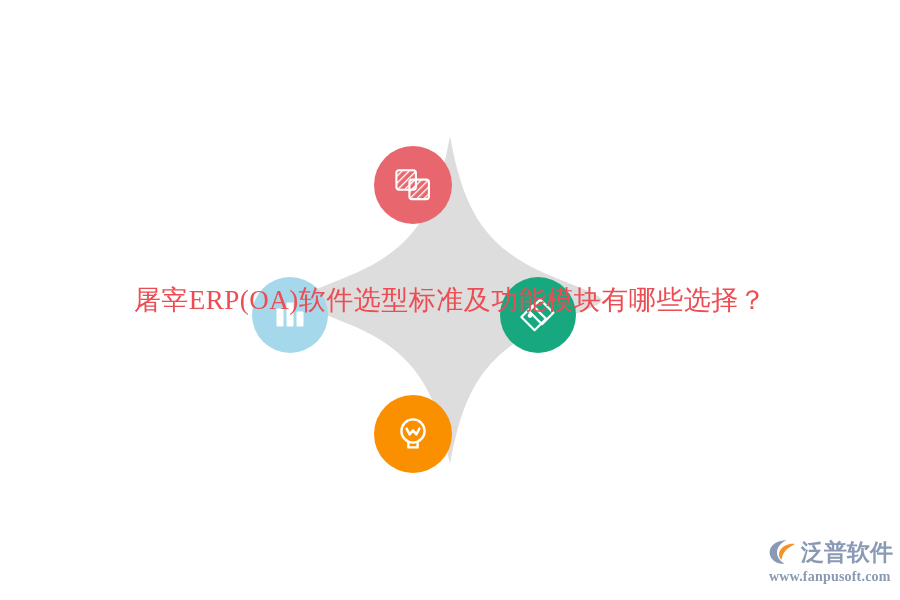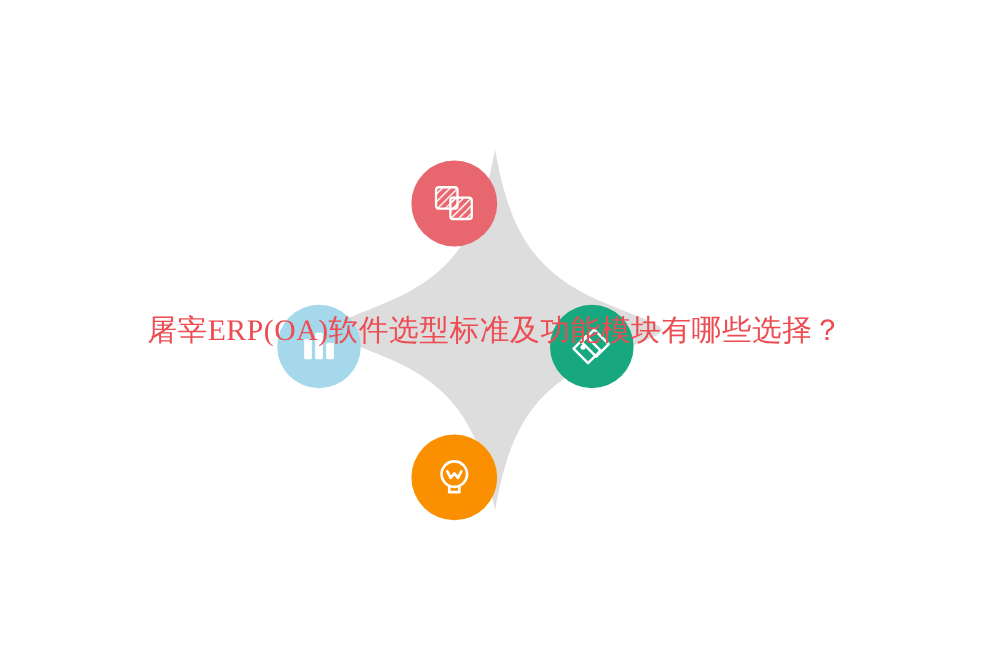--- a/index.html
+++ b/index.html
@@ -190,14 +190,28 @@
       <svg width="40" height="40" viewBox="0 0 40 40" xmlns="http://www.w3.org/2000/svg" aria-hidden="true">
         <circle cx="20" cy="17" r="11.6" fill="none" stroke="#ffffff" stroke-width="2.4"></circle>
         <path d="M13.6 14.6 L16.6 20.4 L20 16.4 L23.4 20.4 L26.4 14.6" fill="none" stroke="#ffffff" stroke-width="2.4" stroke-linecap="round" stroke-linejoin="round"></path>
         <path d="M15.4 27.2 L15.4 33.4 L24.6 33.4 L24.6 27.2" fill="none" stroke="#ffffff" stroke-width="2.4" stroke-linejoin="round"></path>
       </svg>
     </span>
   </div>
 
   <div class="headline" style="color:#ec4c52;">屠宰ERP(OA)软件选型标准及功能模块有哪些选择？</div>
 
+  <div class="logo">
+    <div class="logo-row">
+      <span class="logo-mark">
+        <svg width="30" height="28" viewBox="0 0 30 28" xmlns="http://www.w3.org/2000/svg" aria-hidden="true">
+          <path d="M18.5 2.2 C 8.6 2.2, 1.6 7.6, 1.6 14.4 C 1.6 21.0, 8.0 26.0, 16.6 26.0
+                   C 12.0 23.0, 9.0 19.2, 9.0 14.6 C 9.0 9.2, 12.6 4.8, 18.5 2.2 Z" fill="#8a9ab5"></path>
+          <path d="M26.8 6.0 C 21.4 5.2, 15.0 7.6, 12.2 12.2 C 10.2 15.6, 10.8 19.4, 13.6 21.8
+                   C 14.0 17.0, 17.0 12.0, 22.0 9.0 C 23.6 8.0, 25.2 6.9, 26.8 6.0 Z" fill="#f29227"></path>
+        </svg>
+      </span>
+      <span class="logo-name" style="color:#8a9ab5;">泛普软件</span>
+    </div>
+    <div class="logo-url" style="color:#8a9ab5;">www.fanpusoft.com</div>
+  </div>
 
 </div>
 
 </body></html>

